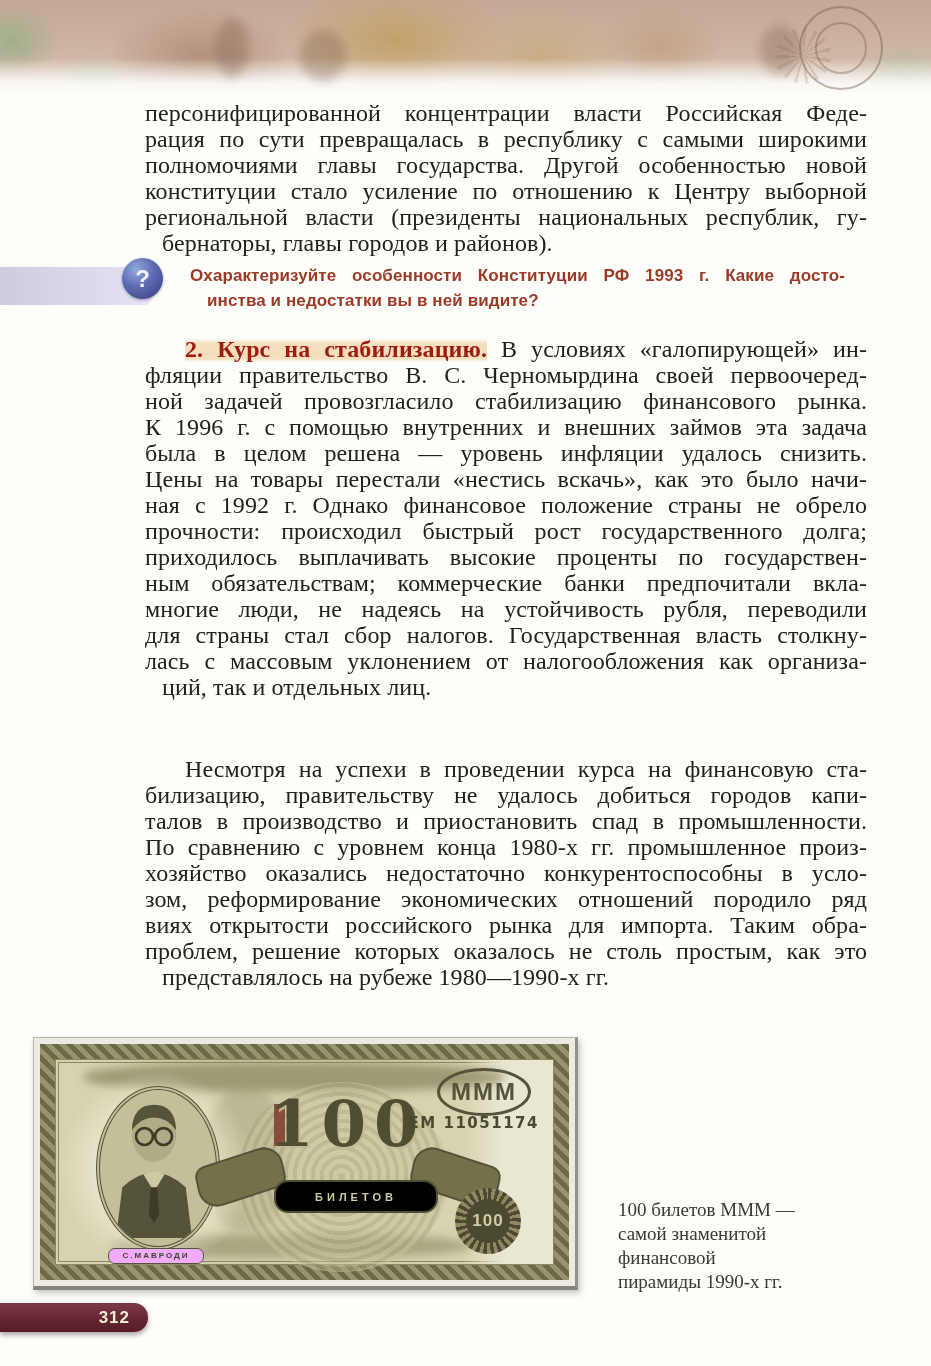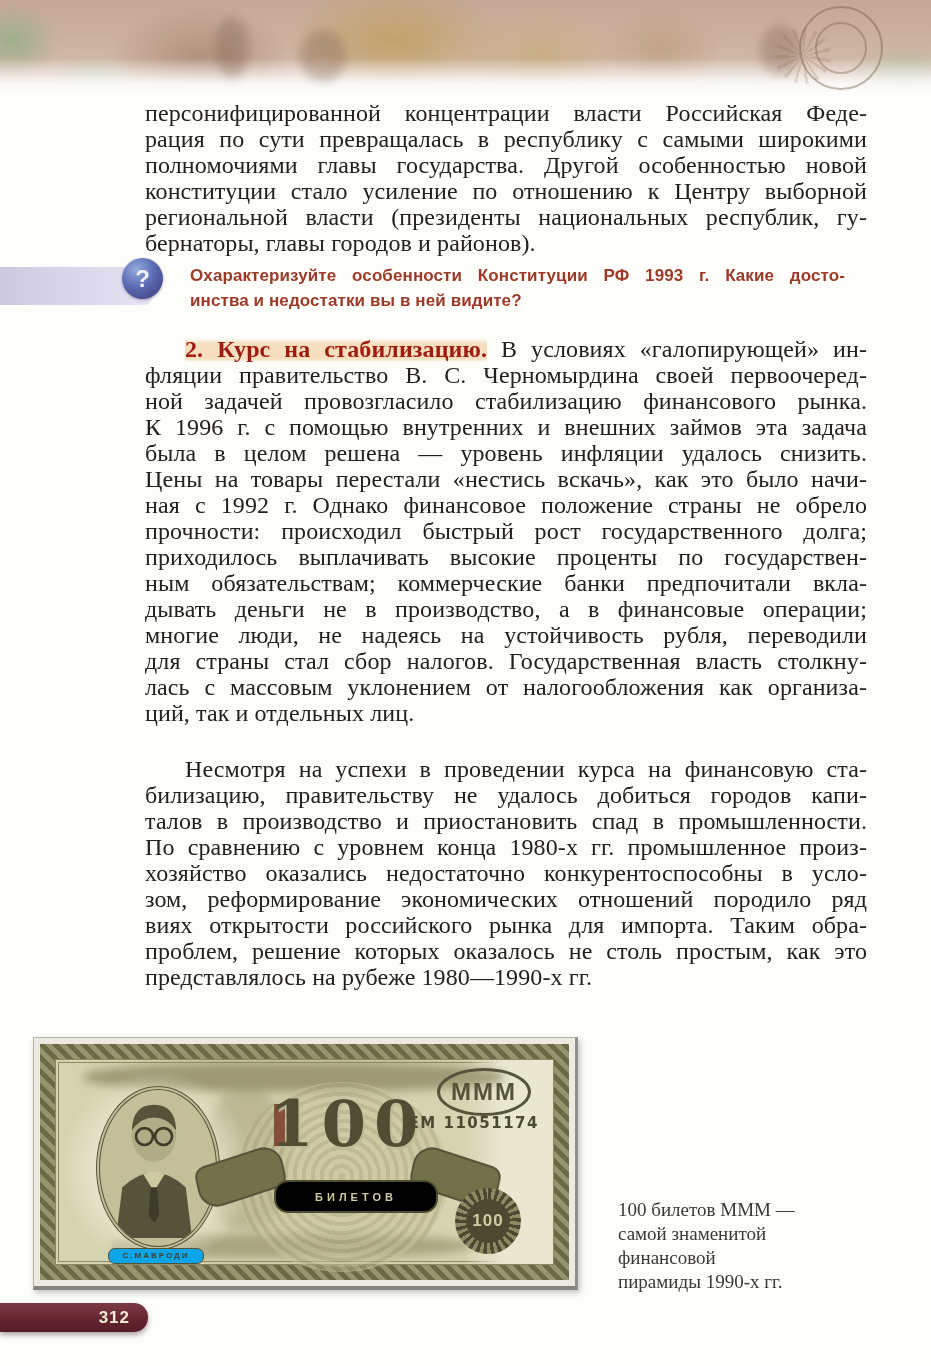--- a/index.html
+++ b/index.html
@@ -47,21 +47,21 @@
     opacity:.7;
   }
 
   
   .para {
     position:absolute; width:722px; left:145px;
     font-size:24px; line-height:26px; color:#24211d;
     letter-spacing:.1px;
   }
   .justify .tline { text-align:justify; text-align-last:justify; }
-  .justify .tline:last-child { text-align-last:left; }
+  .justify .tline:last-child { text-align-last:left;margin-left:17px; }
   .indent-first .tline:first-child { text-indent:40px; }
   .para1 { top:100px; }
   .sec2  { top:336px; }
   .para3 { top:756px; }
   .headline { text-align:justify; text-align-last:justify; text-indent:40px; }
   .heading-red {
     color:#9e1b10; font-weight:bold;
     background:linear-gradient(180deg, rgba(236,197,141,0) 8%, rgba(236,197,141,.55) 30%, rgba(236,197,141,.55) 88%, rgba(236,197,141,0) 100%);
     border-radius:3px;
   }
@@ -120,21 +120,21 @@
   .cloud {
     position:absolute; left:5px; top:12px; width:190px; height:195px;
     background:radial-gradient(ellipse, #ecead3 35%, rgba(236,234,211,0) 72%);
   }
   .oval {
     position:absolute; left:40px; top:26px; width:116px; height:156px;
     border-radius:50%; border:4px double #55533a; background:#c2bf99; overflow:hidden;
   }
   .portrait-label {
     position:absolute; left:52px; top:188px; width:94px; height:14px;
-    background:#0ea5e9; border:1px solid #55533a; border-radius:7px;
+    background:#f0abfc; border:1px solid #55533a; border-radius:7px;
     font-family:"Liberation Sans", sans-serif; font-size:8px; font-weight:bold;
     color:#44422c; text-align:center; line-height:13px; letter-spacing:2px;
   }
   .rosette {
     position:absolute; left:178px; top:22px; width:215px; height:190px; border-radius:50%;
     background:repeating-radial-gradient(circle, #a9a67f 0 4px, #c6c39b 4px 9px);
     opacity:.55;
   }
   .denom {
     position:absolute; left:213px; top:32px;
@@ -233,21 +233,20 @@
     <div>
         <div class="tline">фляции правительство В. С. Черномырдина своей первоочеред-</div>
         <div class="tline">ной задачей провозгласило стабилизацию финансового рынка.</div>
         <div class="tline">К 1996 г. с помощью внутренних и внешних займов эта задача</div>
         <div class="tline">была в целом решена — уровень инфляции удалось снизить.</div>
         <div class="tline">Цены на товары перестали «нестись вскачь», как это было начи-</div>
         <div class="tline">ная с 1992 г. Однако финансовое положение страны не обрело</div>
         <div class="tline">прочности: происходил быстрый рост государственного долга;</div>
         <div class="tline">приходилось выплачивать высокие проценты по государствен-</div>
         <div class="tline">ным обязательствам; коммерческие банки предпочитали вкла-</div>
-        <div class="tline">дывать деньги не в производство, а в финансовые операции;</div>
         <div class="tline">многие люди, не надеясь на устойчивость рубля, переводили</div>
         <div class="tline">для страны стал сбор налогов. Государственная власть столкну-</div>
         <div class="tline">лась с массовым уклонением от налогообложения как организа-</div>
         <div class="tline">ций, так и отдельных лиц.</div>
       </div>
   </div>
 
   <div class="para justify indent-first para3">
       <div class="tline">Несмотря на успехи в проведении курса на финансовую ста-</div>
       <div class="tline">билизацию, правительству не удалось добиться городов капи-</div>

